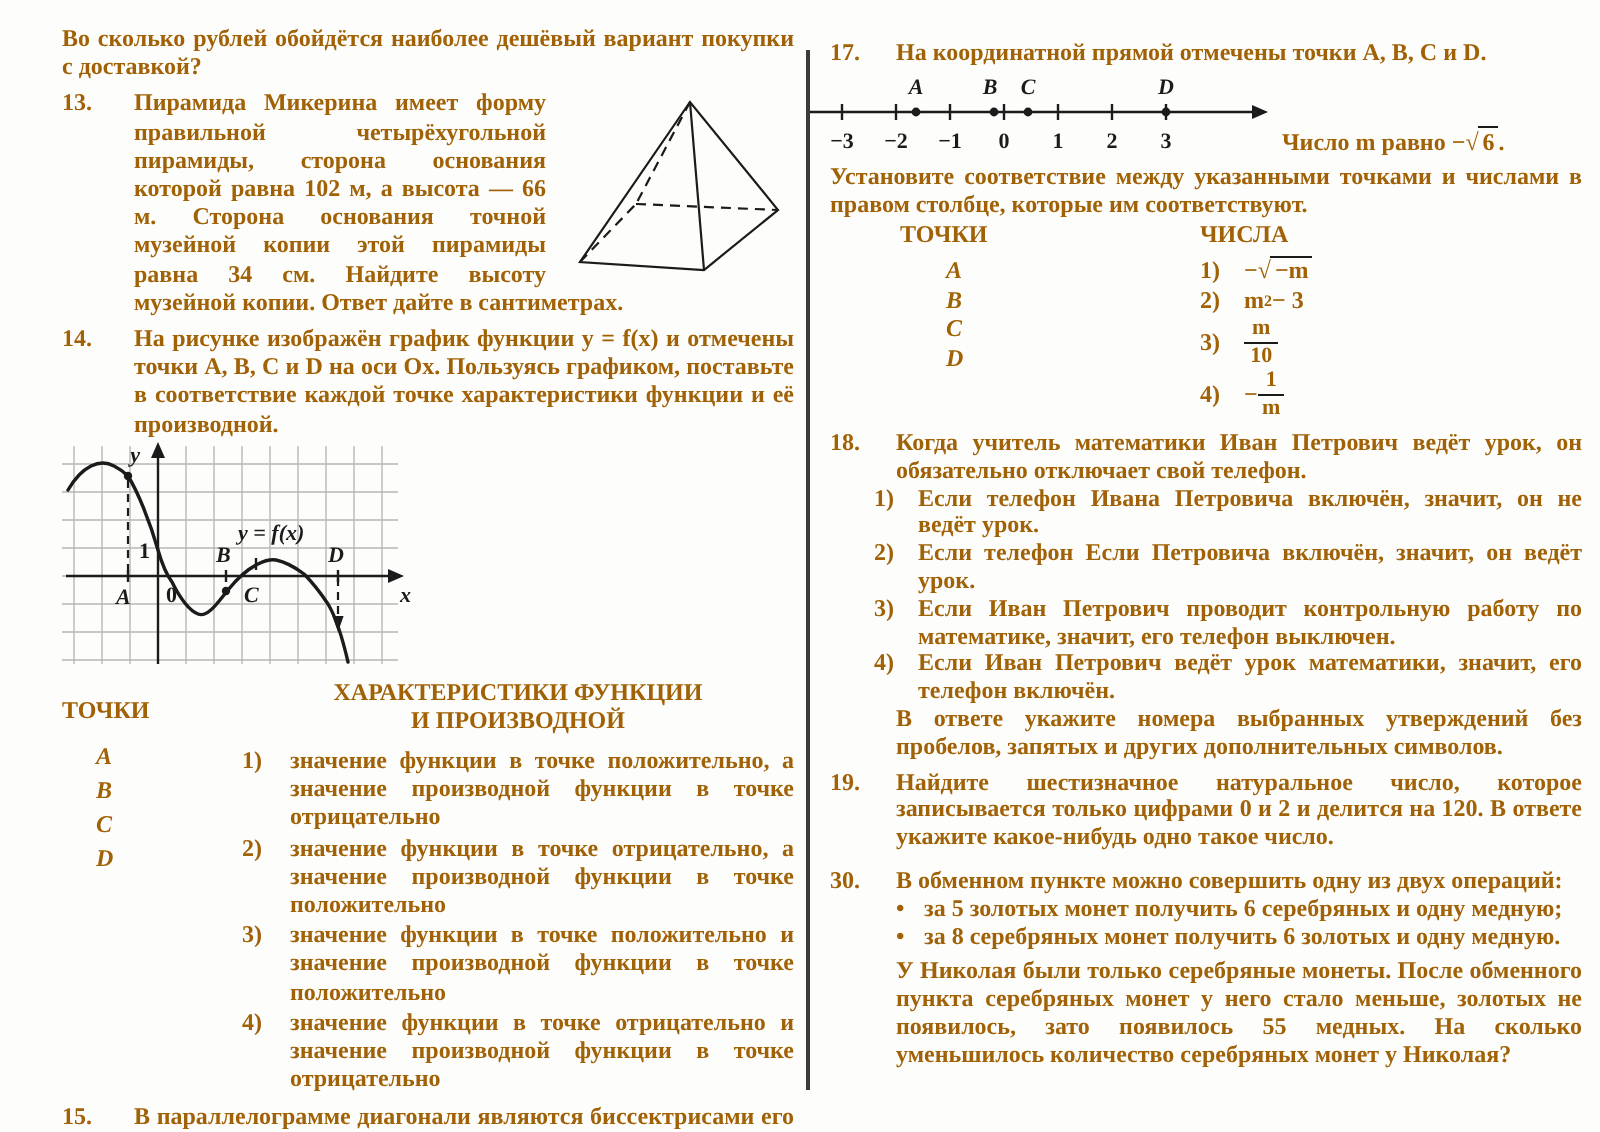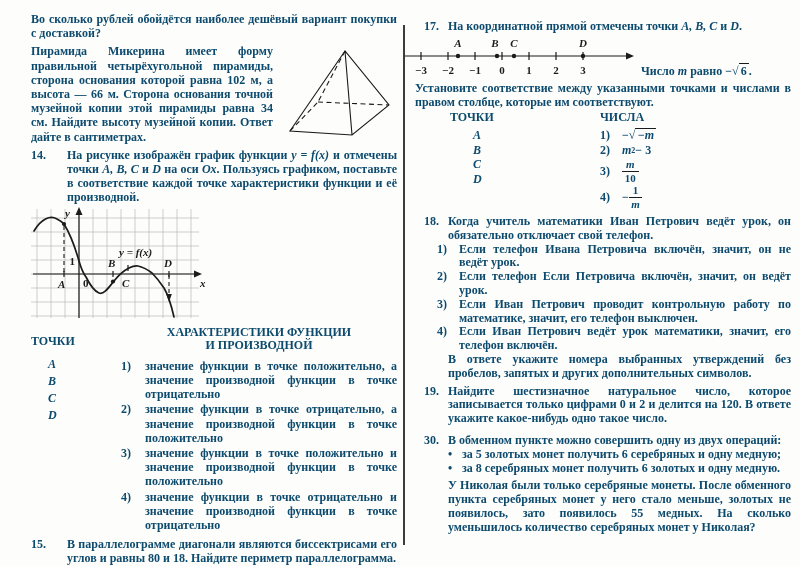--- a/index.html
+++ b/index.html
@@ -1,30 +1,30 @@
 <!DOCTYPE html>
 <html><head>
 <meta charset="utf-8">
 <style>
   html,body{margin:0;padding:0;background:#e8e8e6;}
   .page{position:relative;width:800px;height:566px;background:#fdfdfb;overflow:hidden;
-        font-family:"Liberation Serif",serif;font-weight:bold;color:#0c4a6e;
+        font-family:"Liberation Serif",serif;font-weight:bold;color:#a16207;
         font-size:12px;line-height:14.2px;}
   .col{position:absolute;top:12px;text-align:justify;}
   .col-left{left:31px;width:366px;}
   .col-right{left:415px;top:20px;width:376px;line-height:13.8px;}
   .divider{position:absolute;left:403px;top:25px;width:1.5px;height:520px;background:#3c3c3c;}
   .q{display:flex;margin-top:4px;}
   .qn{flex:0 0 36px;text-align:left;}
-  .col-right .qn{flex:0 0 33px;text-align:center;}
+  .col-right .qn{flex:0 0 33px;}
   .qb{flex:1;min-width:0;}
   .it{display:flex;}
   .itn{flex:0 0 22px;margin-left:-11px;}
   .itb{flex:1;}
-  .i{font-style:italic;}
+  .i{}
   .pyr{float:right;margin:0 0 2px 8px;}
   .graphwrap{margin:2px 0 2px 0px;}
   .m14{display:flex;margin-top:2px;}
   .m14-l{flex:0 0 90px;}
   .m14-l .hdr{margin-top:8px;}
   .m14-letters{margin:8px 0 0 17px;line-height:17px;font-style:italic;}
   .m14-r{flex:1;}
   .m14-hdr{text-align:center;line-height:13.5px;margin-bottom:6px;}
   .m14-item{display:flex;margin-bottom:1px;}
   .m14-item .itn{flex:0 0 24px;margin-left:0;}
@@ -54,20 +54,21 @@
 
 <div class="page">
 
   <div class="divider"></div>
 
   <div class="col col-left">
 
     <div>Во сколько рублей обойдётся наиболее дешёвый вариант покупки с доставкой?</div>
 
     <div class="q">
+      <div class="qn">13.</div>
       <div class="qb">
         <svg class="pyr" width="116" height="96" viewBox="0 0 116 96">
           <g fill="none" stroke="#1b1b1b" stroke-width="1.1">
             <path stroke-dasharray="5 3.5" d="M9,87 L37,58 M37,58 L108,61 M64,7 L37,58"></path>
             <path d="M64,7 L9,87 L71,91 L108,61 Z M64,7 L71,91"></path>
           </g>
         </svg>
         <span>Пирамида Микерина имеет форму правильной четырёхугольной пирамиды, сторона основания которой равна 102 м, а высота — 66 м. Сторона основания точной музейной копии этой пирамиды равна 34 см. Найдите высоту музейной копии. Ответ дайте в сантиметрах.</span>
       </div>
     </div>

